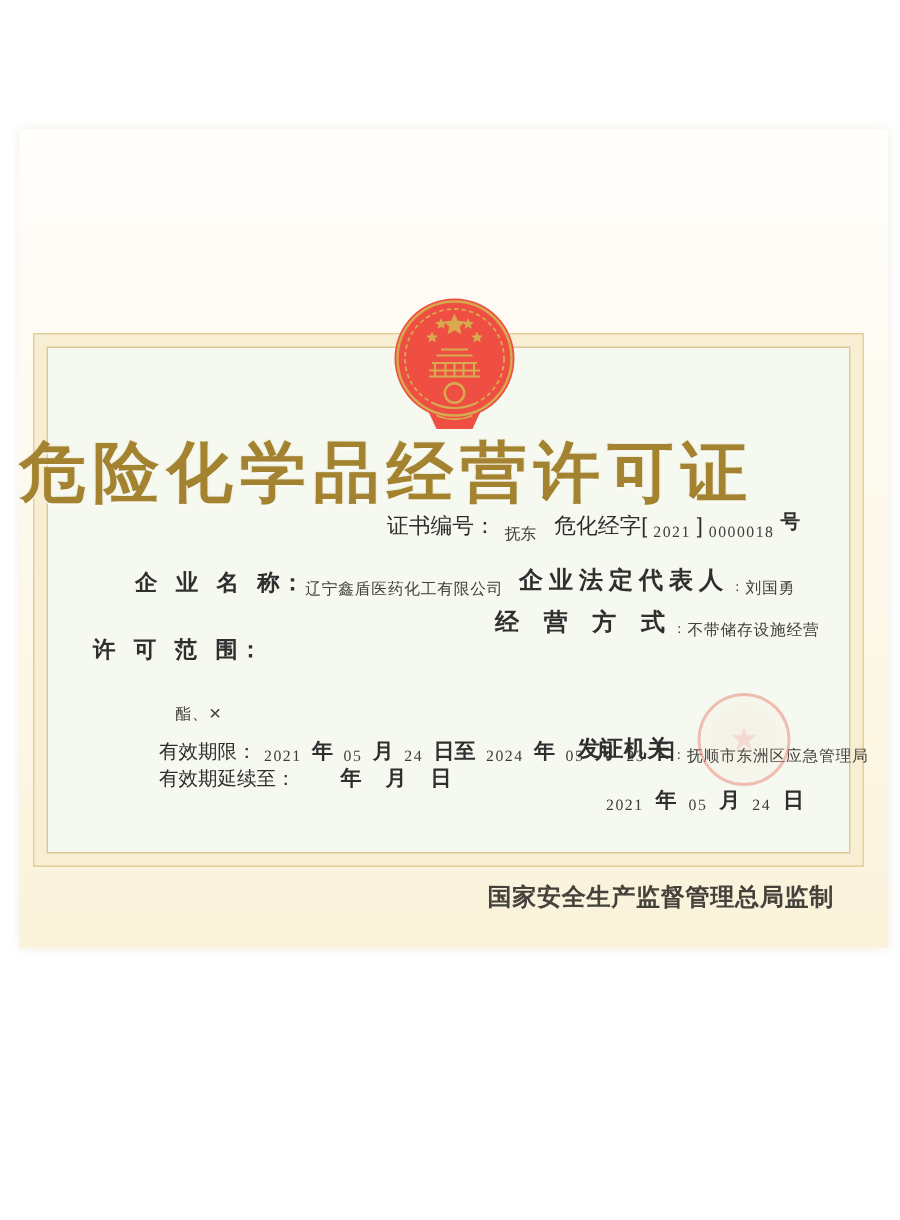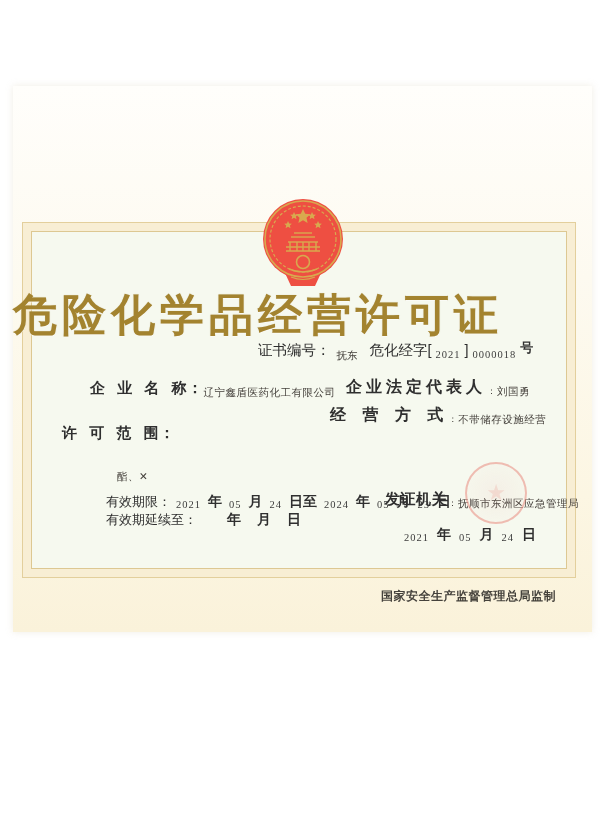--- a/index.html
+++ b/index.html
@@ -74,21 +74,21 @@
   .idate .unit{margin:0 6px;}
   .idate .num{margin:0 2px;}
 
   .stamp{position:absolute;left:452px;top:376px;width:62px;height:62px;border-radius:50%;
     border:2px solid var(--stamp-red);z-index:4;
     background:radial-gradient(circle,rgba(240,160,150,0.10) 0%,rgba(240,160,150,0.03) 70%);
     display:flex;align-items:center;justify-content:center;}
   .stamp-star{color:rgba(236,140,130,0.22);font-size:22px;line-height:1;}
 
   .footer-print{position:absolute;top:502px;right:36px;z-index:2;
-    font-weight:bold;font-size:12px;letter-spacing:0.5px;color:#45423c;
+    font-weight:bold;font-size:16px;letter-spacing:0.5px;color:#45423c;
     font-family:Liberation Mono, monospace;}
 </style>
 </head>
 <body>
 
 <div class="page">
   <div class="paper">
 
     <div class="frame">
       <div class="frame-inner"></div>

